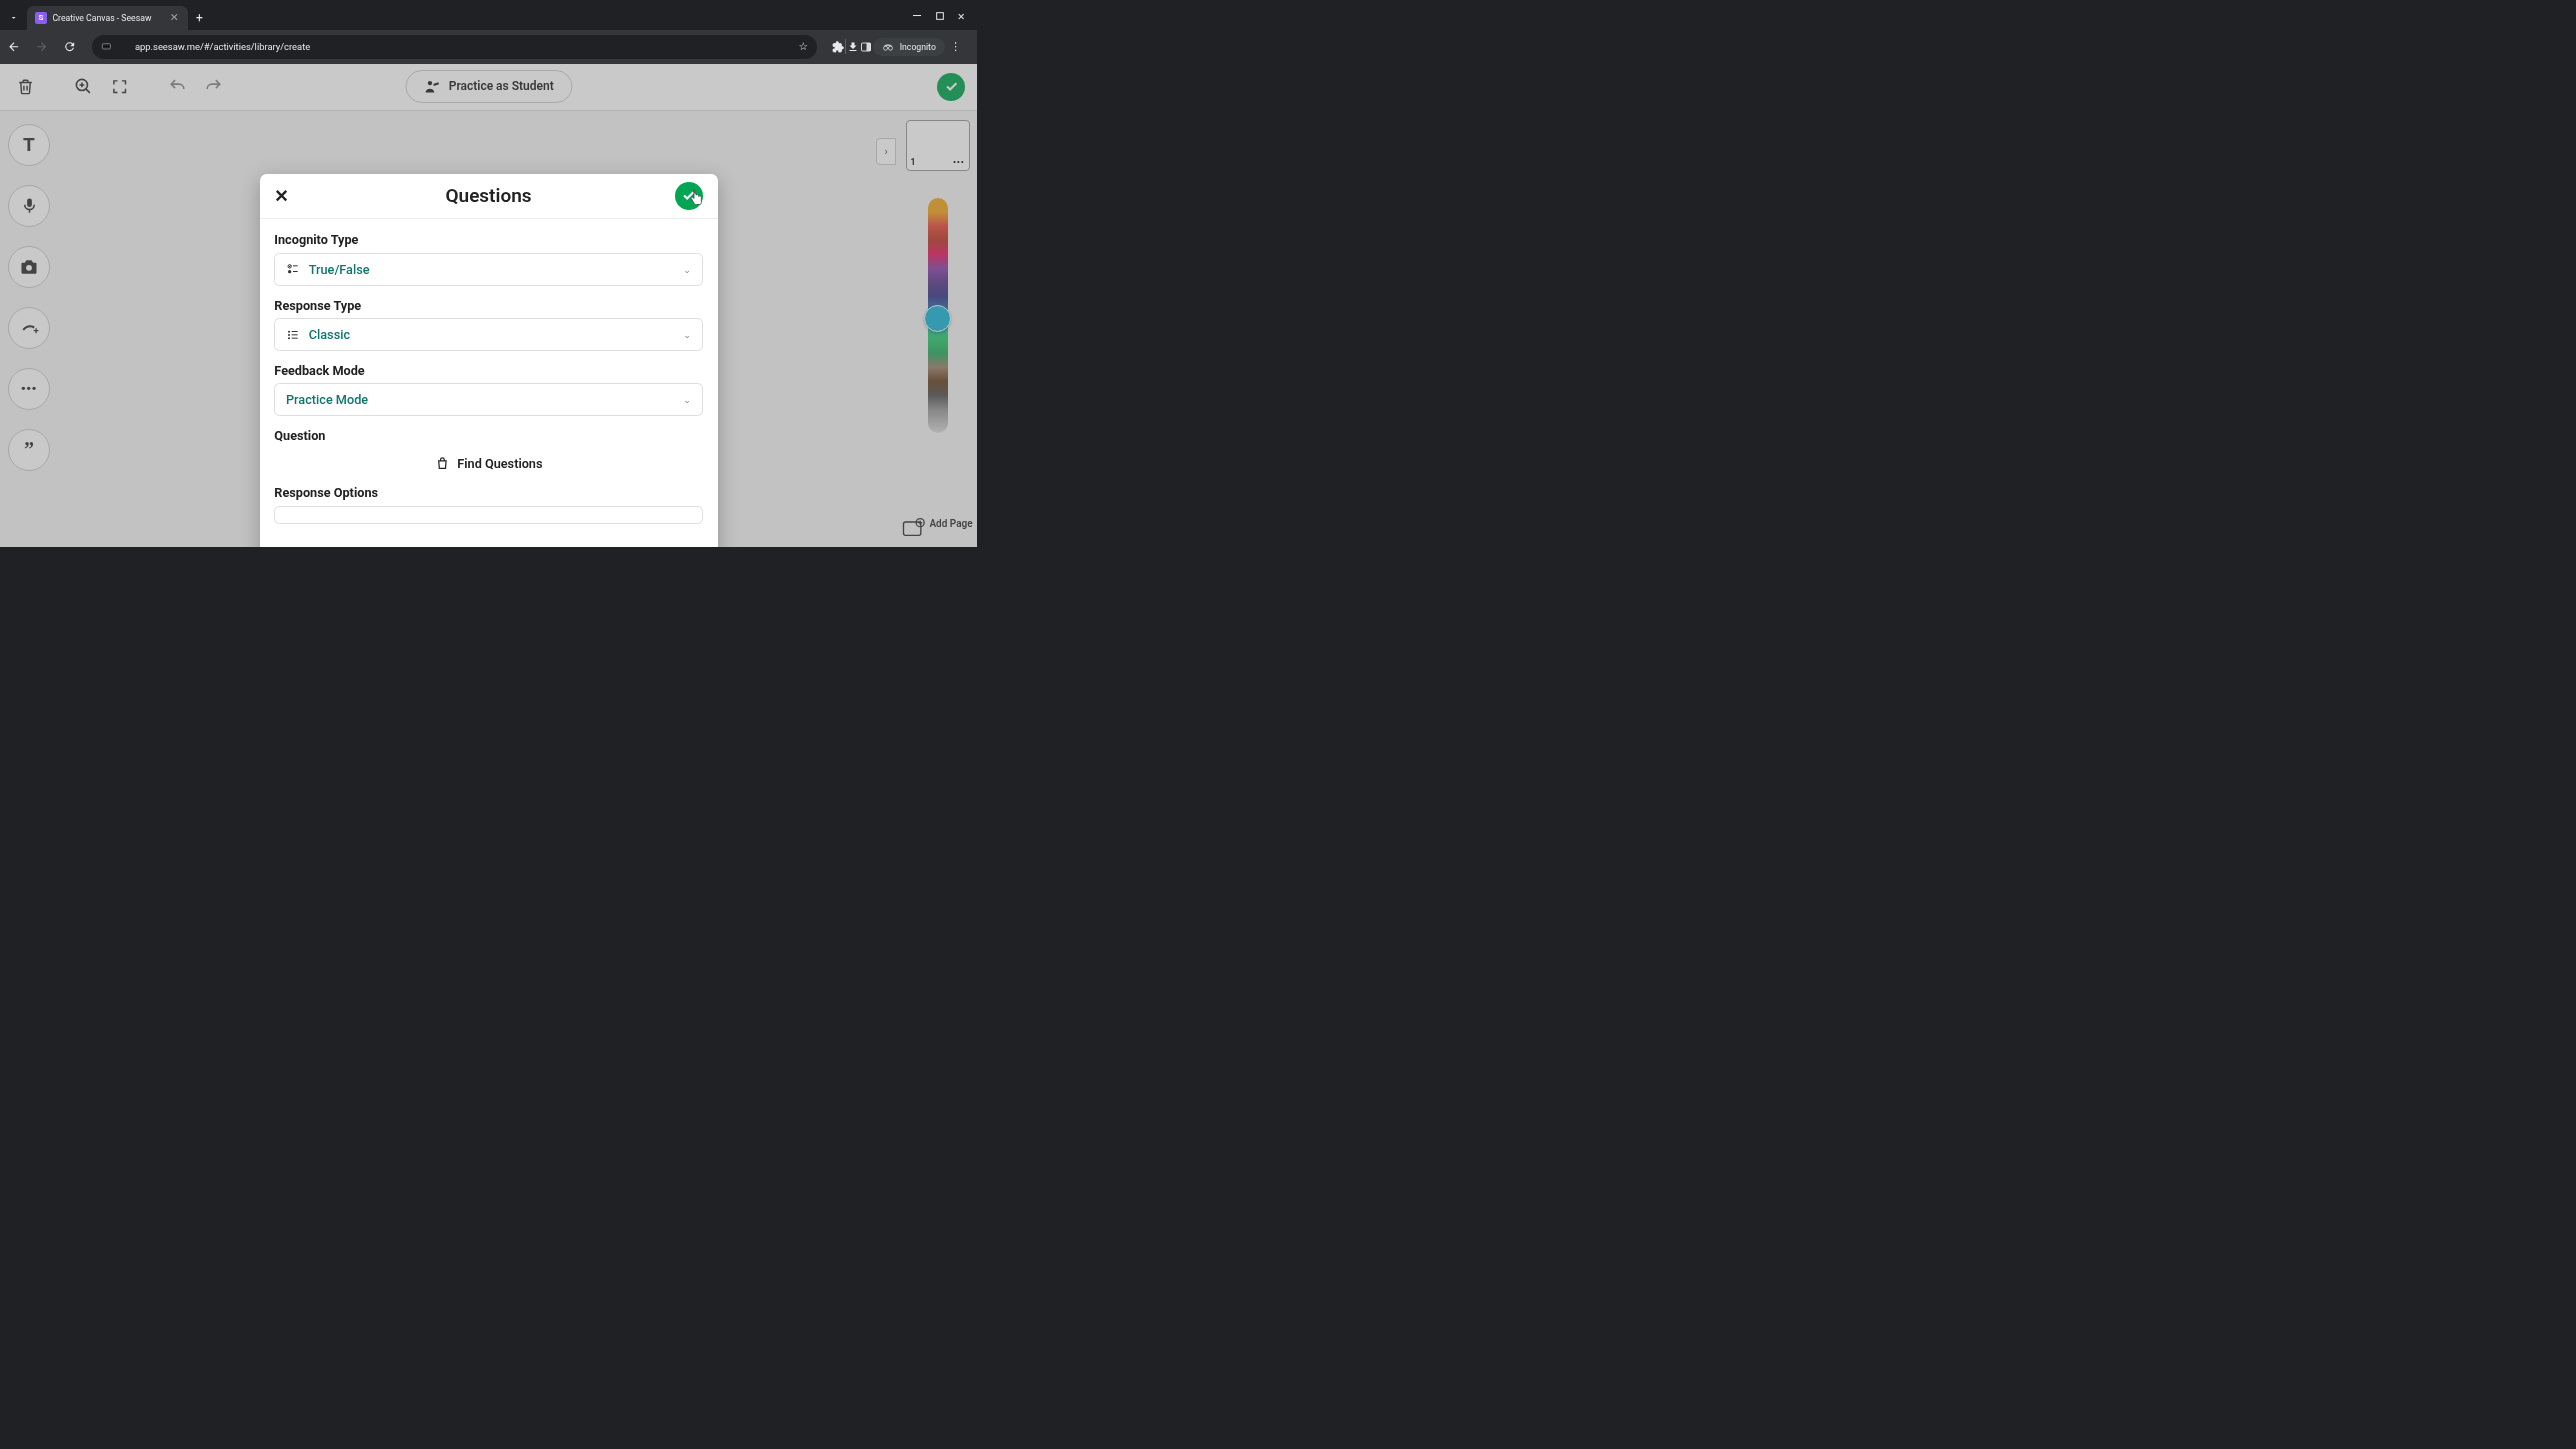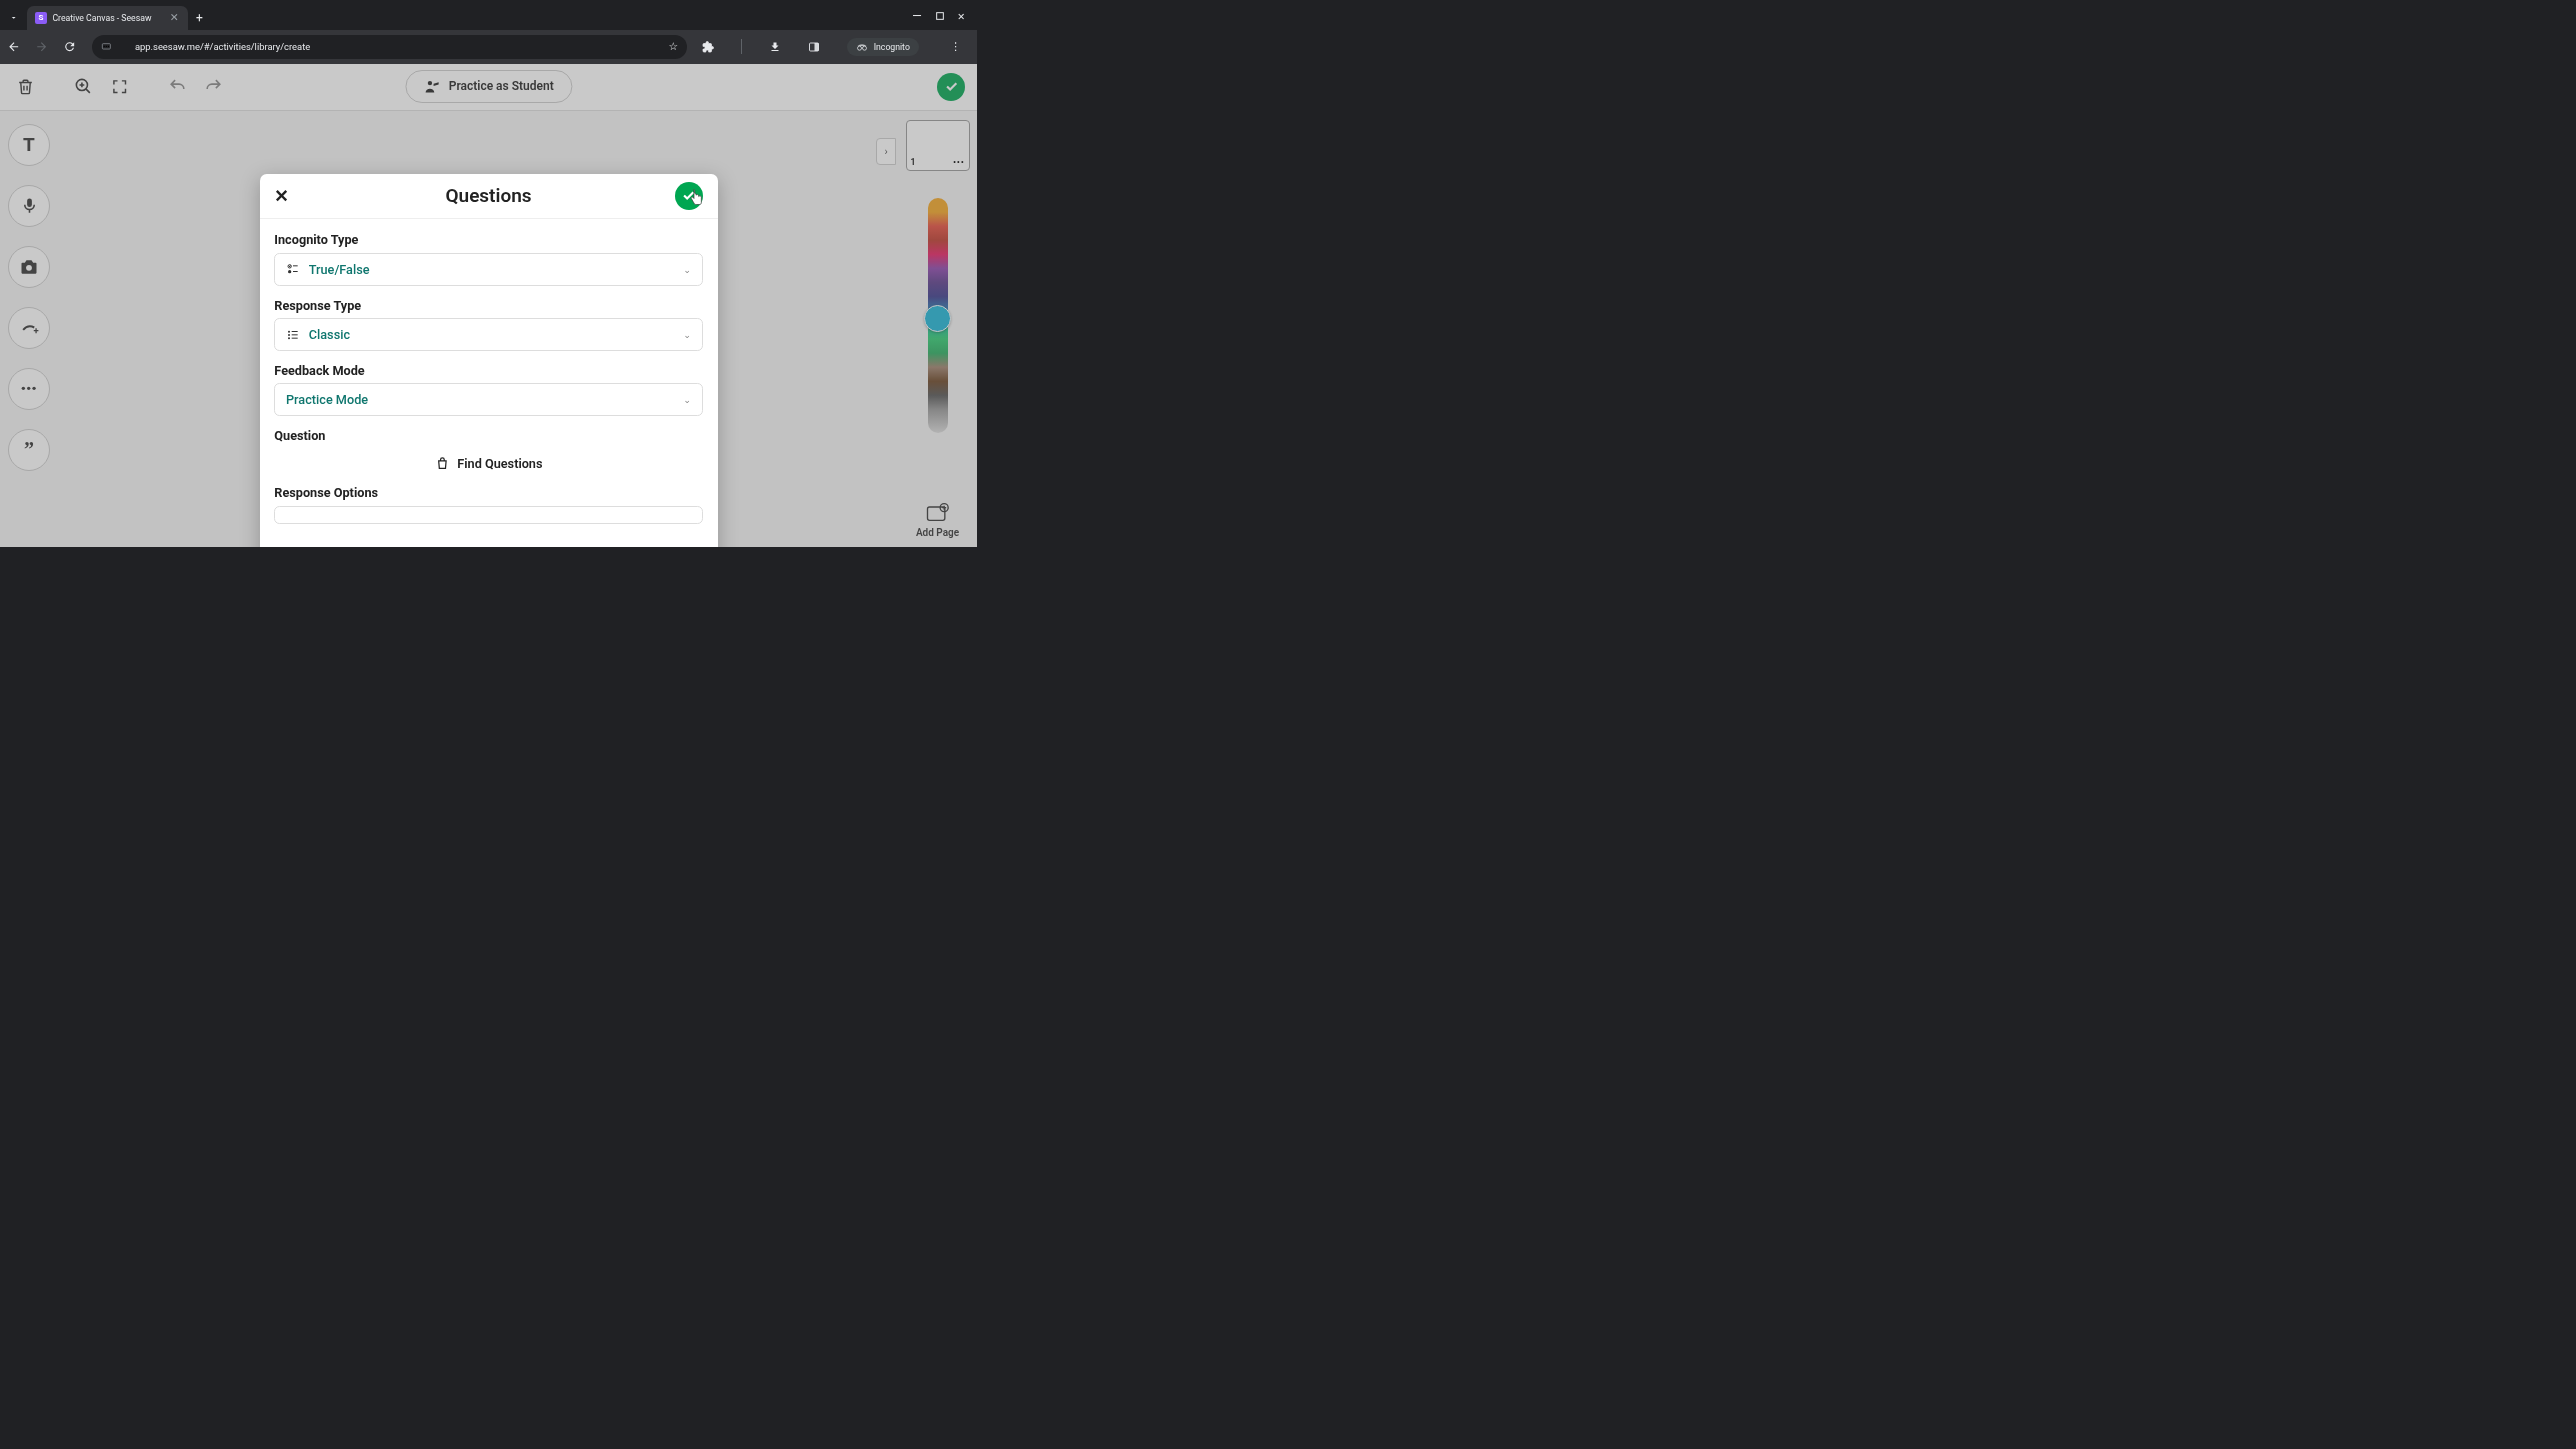--- a/index.html
+++ b/index.html
@@ -16,21 +16,21 @@
 .window-controls { margin-left: auto; display: flex; gap: 13.4px; padding-right: 12px; align-items: center; height: 27px; }
 .window-controls span { color: #e8eaed; cursor: pointer; font-size: 9.4px; }
 
 .browser-toolbar { background: #35363a; height: 34px; display: flex; align-items: center; padding: 0 6.7px; gap: 9.4px; }
 .nav-btn { color: #e8eaed; font-size: 12px; cursor: pointer; width: 19px; text-align: center; }
 .nav-btn.disabled { color: #5f6368; }
 .url-bar { flex: 1; background: #202124; border-radius: 13.4px; height: 24px; display: flex; align-items: center; padding: 0 9.4px; gap: 23px; }
 .url-icon { color: #9aa0a6; font-size: 9.4px; }
 .url-text { color: #e8eaed; font-size: 9.4px; flex: 1; }
 .url-star { color: #e8eaed; font-size: 10.7px; cursor: pointer; }
-.toolbar-right { display: flex; align-items: center; gap: 27px; padding: 0 5.4px; }
+.toolbar-right { display: flex; align-items: center; gap: 1px; padding: 0 5.4px; }
 .toolbar-icon { color: #e8eaed; cursor: pointer; }
 .incognito-badge { background: #3c4043; border-radius: 12px; padding: 4px 9.4px; display: flex; align-items: center; gap: 5.4px; color: #e8eaed; font-size: 8.7px; }
 .incognito-icon { width: 12px; height: 9.4px; }
 .menu-dots { color: #e8eaed; cursor: pointer; padding: 0 4px; }
 .divider { width: 0.7px; height: 14.8px; background: #5f6368; }
 
 
 .app-area { position: relative; background: #f5f5f5; height: 484px; }
 .overlay { position: absolute; inset: 0; background: rgba(100,100,100,0.35); z-index: 5; }
 
@@ -60,21 +60,21 @@
 .pen.eraser { background: linear-gradient(#ddd,#bbb); }
 .pen.eraser::before { border: none; width: 24px; height: 12px; background: #ddd; border-radius: 2px; top: -12px; }
 
 
 .right-panel { position: absolute; right: 0; top: 52px; bottom: 0; width: 79px; display: flex; flex-direction: column; align-items: center; }
 .page-thumb { width: 64px; height: 51px; background: white; border: 1.3px solid #999; border-radius: 4px; margin-top: 4px; position: relative; }
 .page-thumb .num { position: absolute; bottom: 2.7px; left: 4px; font-size: 8.7px; font-weight: 600; }
 .page-thumb .dots { position: absolute; bottom: 2.7px; right: 4px; font-size: 9.4px; letter-spacing: 0.7px; cursor: pointer; }
 .color-bar { width: 20px; height: 235px; margin-top: 27px; border-radius: 10px; background: linear-gradient(to bottom, #f5a623 0%, #f5a623 6%, #e74c3c 12%, #c0392b 18%, #e91e63 24%, #8e44ad 30%, #5b3b8c 36%, #3a3a8c 42%, #2980b9 48%, #1abc9c 54%, #2ecc71 60%, #27ae60 66%, #a0826d 72%, #6b4423 78%, #555 84%, #999 90%, #ddd 100%); position: relative; }
 .color-thumb { position: absolute; width: 27px; height: 27px; border-radius: 50%; background: #1cb5d8; left: -3.4px; top: 107px; border: 1.3px solid #fff; box-shadow: 0 0.7px 2.7px rgba(0,0,0,0.3); cursor: pointer; }
-.add-page { margin-top: auto; margin-bottom: 9.4px; display: flex; flex-direction: column; align-items: center; gap: 4px; cursor: pointer; color: #333; font-weight: 600; font-size: 10px; }
+.add-page { margin-top: auto; margin-bottom: 9.4px; display: flex; flex-direction: row; align-items: flex-start; gap: 4px; cursor: pointer; color: #333; font-weight: 600; font-size: 10px; }
 .collapse-arrow { position: absolute; right: 81px; top: 74px; width: 20px; height: 27px; background: white; border: 0.7px solid #ccc; border-radius: 4px 0 0 4px; display: flex; align-items: center; justify-content: center; cursor: pointer; font-size: 10.7px; color: #555; }
 
 
 .modal { position: absolute; left: 50%; top: 110px; transform: translateX(-50%); width: 458px; height: 398px; background: white; border-radius: 6.7px; box-shadow: 0 5.4px 20px rgba(0,0,0,0.25); z-index: 10; display: flex; flex-direction: column; overflow: hidden; }
 .modal-header { display: flex; align-items: center; justify-content: center; padding: 10.7px 14.8px; position: relative; border-bottom: 0.7px solid #eee; }
 .modal-close { position: absolute; left: 14.8px; font-size: 17.4px; font-weight: bold; cursor: pointer; color: #222; }
 .modal-title { font-size: 19px; font-weight: 600; color: #222; }
 .modal-confirm { position: absolute; right: 14.8px; width: 28px; height: 28px; background: #00a651; border-radius: 50%; display: flex; align-items: center; justify-content: center; cursor: pointer; color: white; }
 .modal-body { flex: 1; overflow-y: auto; padding: 10.7px 14.8px 0 14.8px; position: relative; }
 .modal-body::-webkit-scrollbar { width: 6.7px; }

